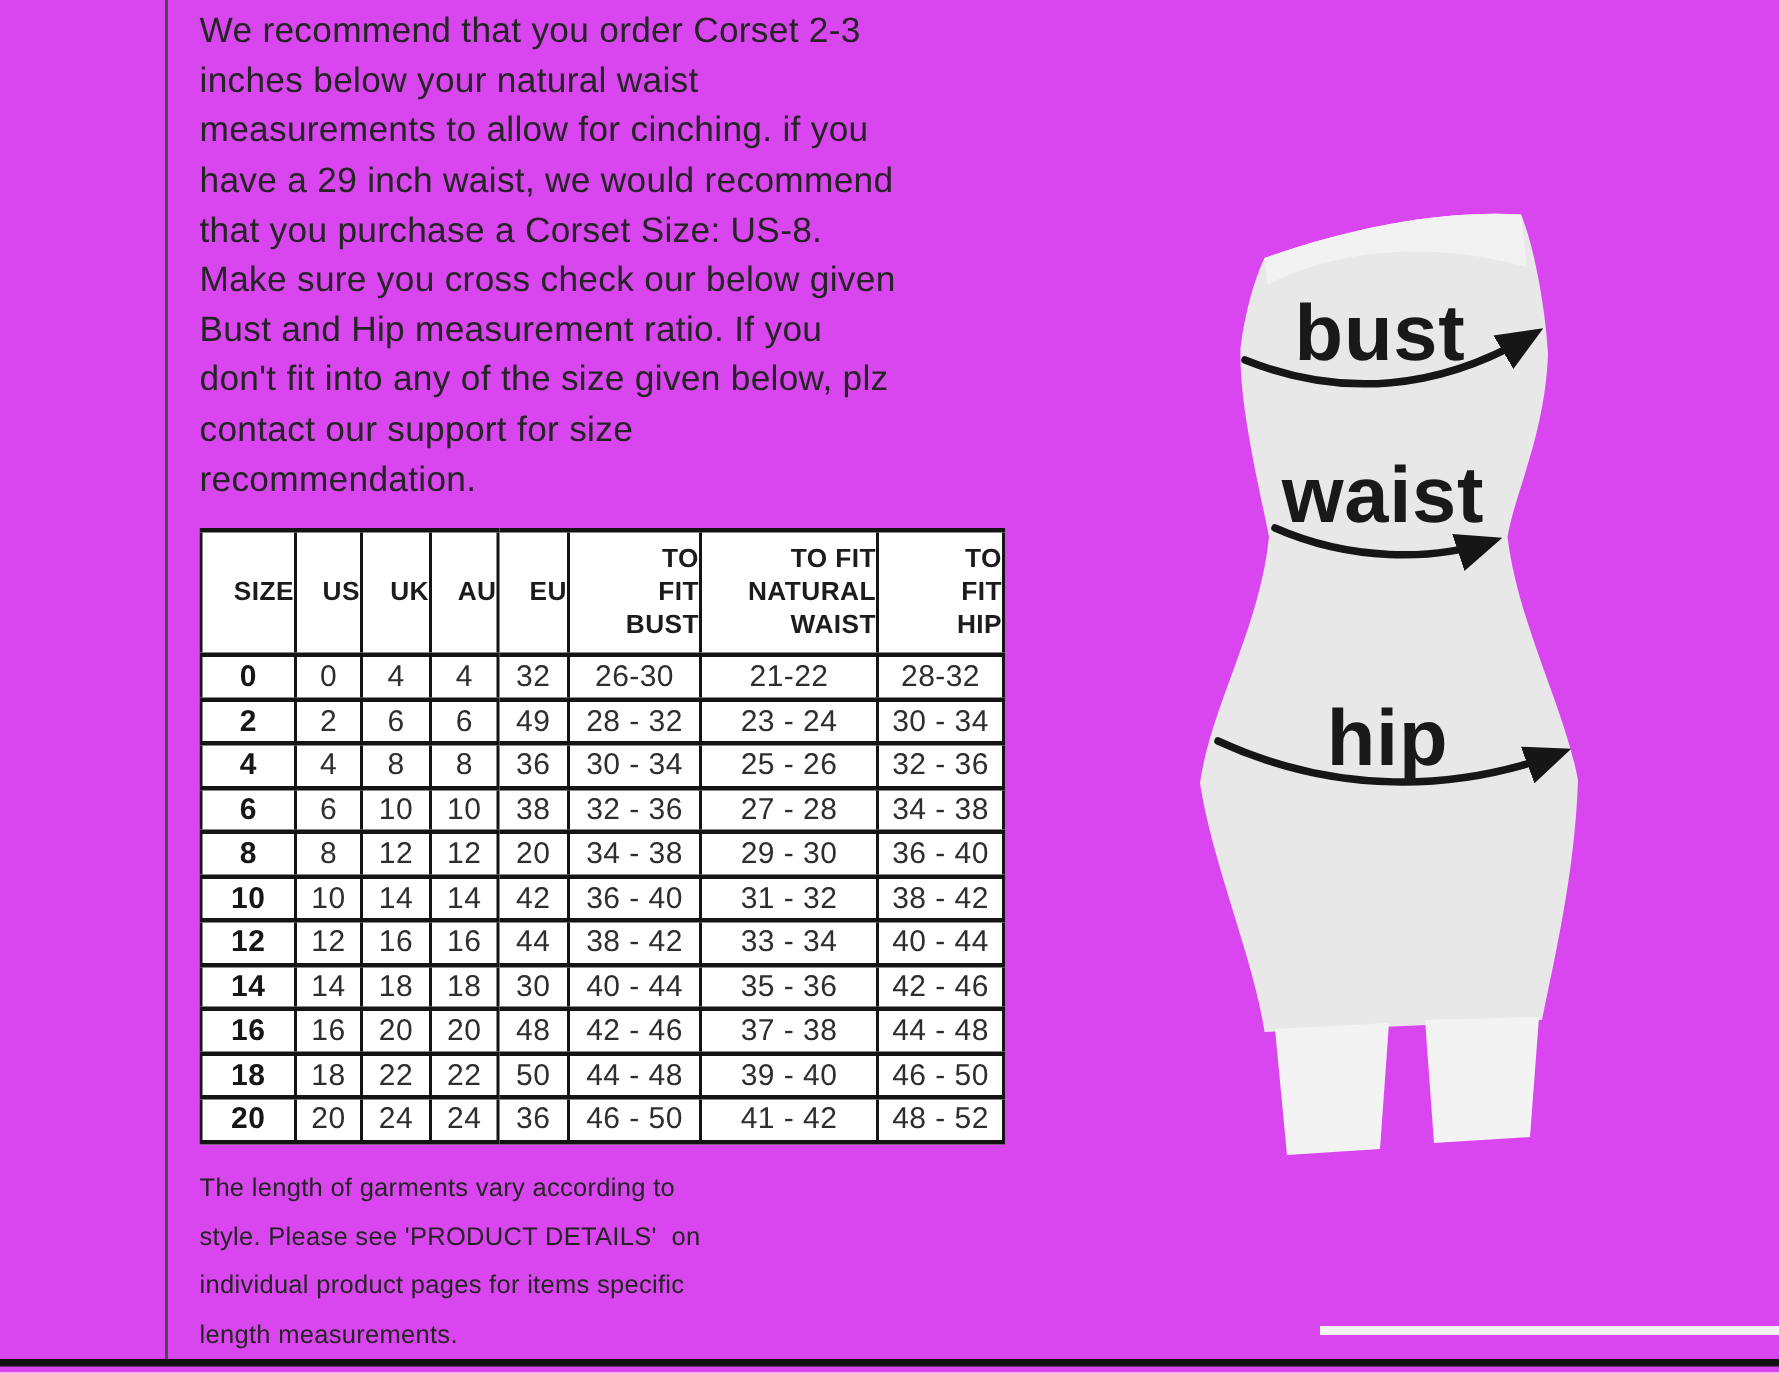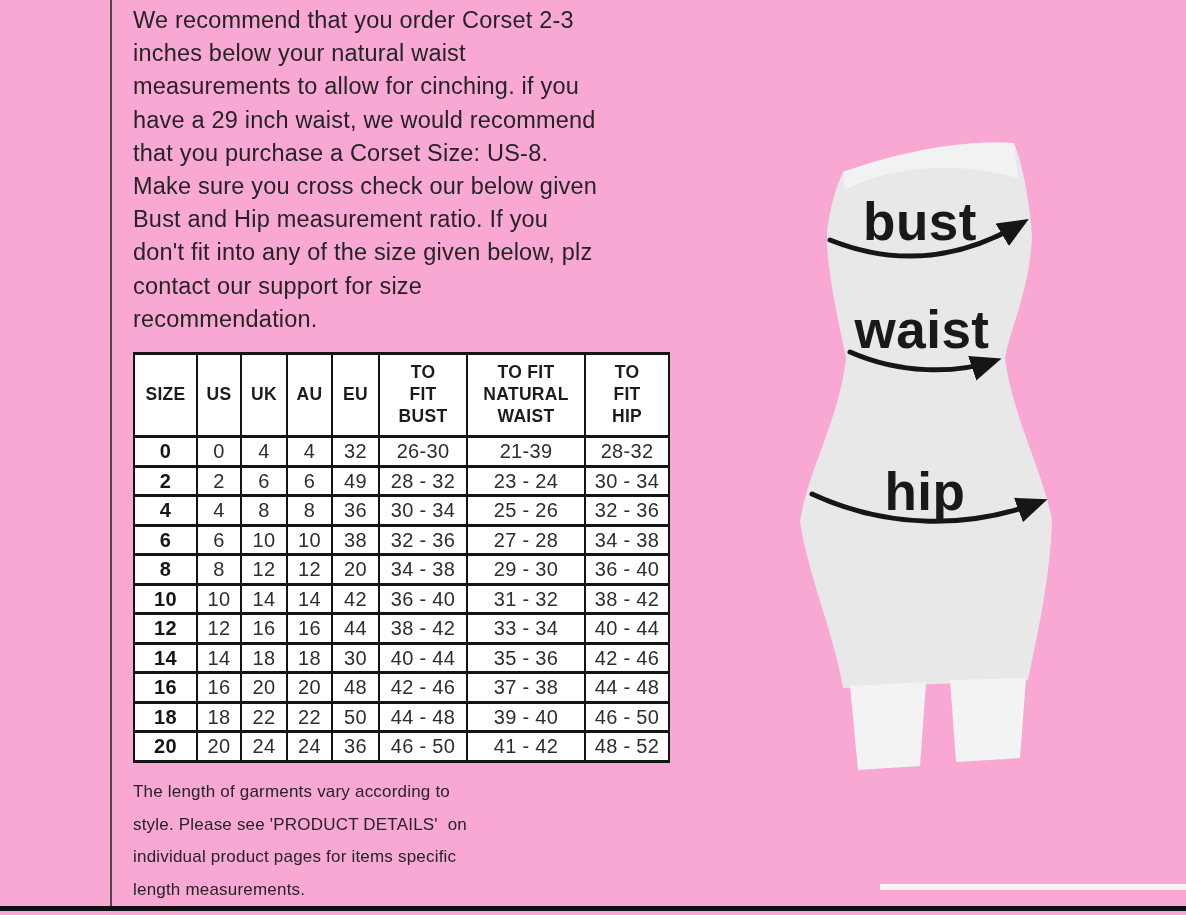--- a/index.html
+++ b/index.html
@@ -1,17 +1,17 @@
 <!DOCTYPE html>
 <html><head>
 <meta charset="utf-8">
 <style>
   html,body{margin:0;padding:0;background:#ffffff;}
   .canvas{
-    position:relative;width:1186px;height:915px;background:#f9a8d4;
+    position:relative;width:1186px;height:915px;background:#d946ef;
     overflow:hidden;font-family:"Liberation Sans",sans-serif;color:#222;
   }
   .vline{
     position:absolute;left:110px;top:0;width:2px;height:908px;background:#4a4a4a;
   }
   .bottom-line{
     position:absolute;left:0;top:906px;width:1186px;height:5px;background:#101010;
   }
   .faint-band{
     position:absolute;left:880px;top:884px;width:306px;height:6px;background:#f4f4f4;
@@ -32,21 +32,21 @@
   }
   table.size-chart th,
   table.size-chart td{
     border:2px solid #141414;
     border-top-width:3px;border-bottom-width:3px;
     text-align:center;vertical-align:middle;
     padding:0;color:#1c1c1c;overflow:hidden;
   }
   table.size-chart th{
     height:80px;font-size:17.5px;font-weight:bold;line-height:1.25;
-    white-space:pre-line;letter-spacing:.3px;
+    white-space:pre-line;letter-spacing:.3px;text-align:right;
   }
   table.size-chart td{
     height:26.5px;font-size:20px;line-height:1;letter-spacing:.3px;
     font-weight:normal;color:#2e2e2e;
   }
   table.size-chart td.size-col{font-weight:bold;color:#161616;}
   .figure-svg{position:absolute;left:760px;top:90px;}
   .fig-label{
     font-family:"Liberation Sans",sans-serif;font-weight:bold;font-size:53px;
     fill:#191919;text-anchor:middle;letter-spacing:.5px;
@@ -100,21 +100,21 @@
         </tr>
       </thead>
     <tbody>
         <tr>
           <td class="size-col">0</td>
           <td>0</td>
           <td>4</td>
           <td>4</td>
           <td>32</td>
           <td>26-30</td>
-          <td>21-39</td>
+          <td>21-22</td>
           <td>28-32</td>
         </tr>
         <tr>
           <td class="size-col">2</td>
           <td>2</td>
           <td>6</td>
           <td>6</td>
           <td>49</td>
           <td>28 - 32</td>
           <td>23 - 24</td>

